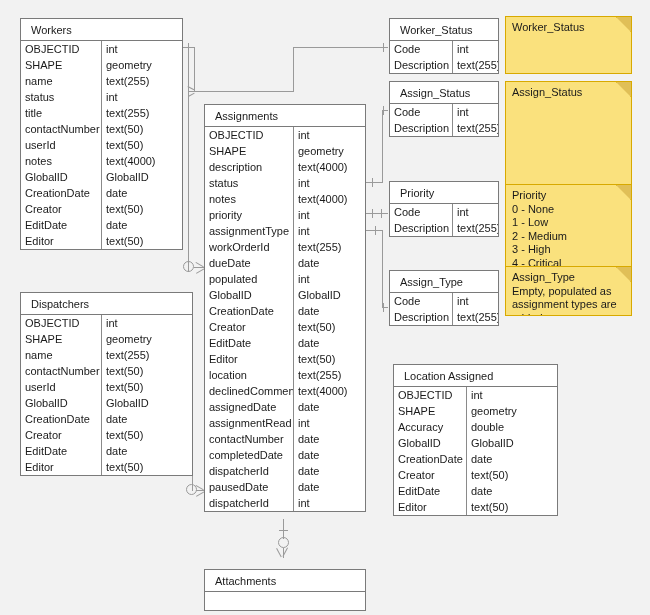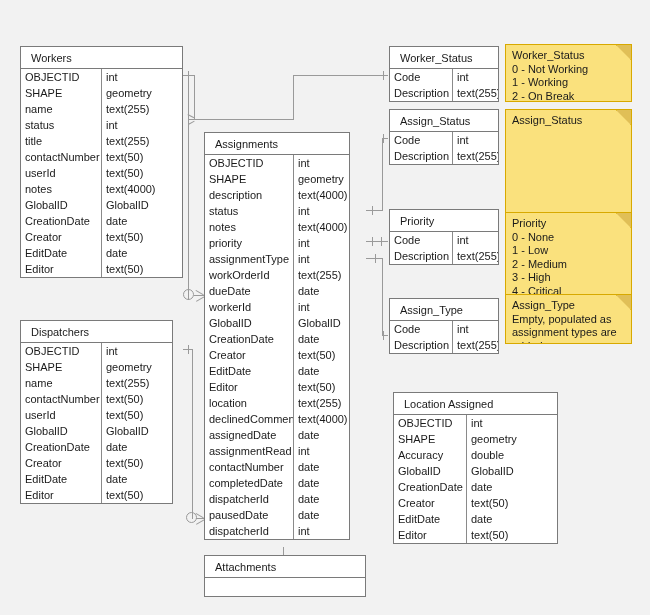--- a/index.html
+++ b/index.html
@@ -14,21 +14,20 @@
     overflow:hidden;
   }
   #canvas{
     position:absolute;inset:0;
     background-color:#f2f2f2;
     background-image:
       radial-gradient(rgba(255,255,255,0.85) 0.6px, transparent 0.7px),
       radial-gradient(rgba(0,0,0,0.025) 0.6px, transparent 0.7px);
     background-size:4px 4px, 4px 4px;
     background-position:0 0, 2px 2px;
-    margin-top:28px;
   }
   
   .entity{
     position:absolute;
     background:#ffffff;
     border:1px solid #7a7a7a;
     box-sizing:border-box;
   }
   .entity .title{
     height:22px;
@@ -226,21 +225,21 @@
           <span class="fname">EditDate</span>
           <span class="ftype">date</span>
         </div>
         <div class="row">
           <span class="fname">Editor</span>
           <span class="ftype">text(50)</span>
         </div>
       </div>
   </div>
 
-  <div class="entity w-workers" style="left:20px;top:292px;width:153px;">
+  <div class="entity w-workers" style="left:20px;top:292px;width:173px;">
     <div class="title">Dispatchers</div>
     <div class="rows">
         <div class="row">
           <span class="fname">OBJECTID</span>
           <span class="ftype">int</span>
         </div>
         <div class="row">
           <span class="fname">SHAPE</span>
           <span class="ftype">geometry</span>
         </div>
@@ -272,21 +271,21 @@
           <span class="fname">EditDate</span>
           <span class="ftype">date</span>
         </div>
         <div class="row">
           <span class="fname">Editor</span>
           <span class="ftype">text(50)</span>
         </div>
       </div>
   </div>
 
-  <div class="entity w-assign" style="left:204px;top:104px;width:146px;">
+  <div class="entity w-assign" style="left:204px;top:104px;width:162px;">
     <div class="title">Assignments</div>
     <div class="rows">
         <div class="row">
           <span class="fname">OBJECTID</span>
           <span class="ftype">int</span>
         </div>
         <div class="row">
           <span class="fname">SHAPE</span>
           <span class="ftype">geometry</span>
         </div>
@@ -312,21 +311,21 @@
         </div>
         <div class="row">
           <span class="fname">workOrderId</span>
           <span class="ftype">text(255)</span>
         </div>
         <div class="row">
           <span class="fname">dueDate</span>
           <span class="ftype">date</span>
         </div>
         <div class="row">
-          <span class="fname">workerId</span>
+          <span class="fname">populated</span>
           <span class="ftype">int</span>
         </div>
         <div class="row">
           <span class="fname">GlobalID</span>
           <span class="ftype">GlobalID</span>
         </div>
         <div class="row">
           <span class="fname">CreationDate</span>
           <span class="ftype">date</span>
         </div>
@@ -468,33 +467,28 @@
           <span class="fname">EditDate</span>
           <span class="ftype">date</span>
         </div>
         <div class="row">
           <span class="fname">Editor</span>
           <span class="ftype">text(50)</span>
         </div>
       </div>
   </div>
 
-  <div class="entity empty-body" style="left:204px;top:527px;width:162px;">
+  <div class="entity empty-body" style="left:204px;top:569px;width:162px;">
     <div class="title">Attachments</div>
     <div class="rows"></div>
   </div>
 
   <div class="note" style="left:505px;top:16px;width:127px;height:58px;">
     <div class="fold"></div>
     <div class="nline">Worker_Status</div>
-    <div>
-        <div class="nline">0 - Not Working</div>
-        <div class="nline">1 - Working</div>
-        <div class="nline">2 - On Break</div>
-      </div>
   </div>
 
   <div class="note" style="left:505px;top:81px;width:127px;height:113px;">
     <div class="fold"></div>
     <div class="nline">Assign_Status</div>
   </div>
 
   <div class="note" style="left:505px;top:184px;width:127px;height:86px;">
     <div class="fold"></div>
     <div class="nline">Priority</div>

